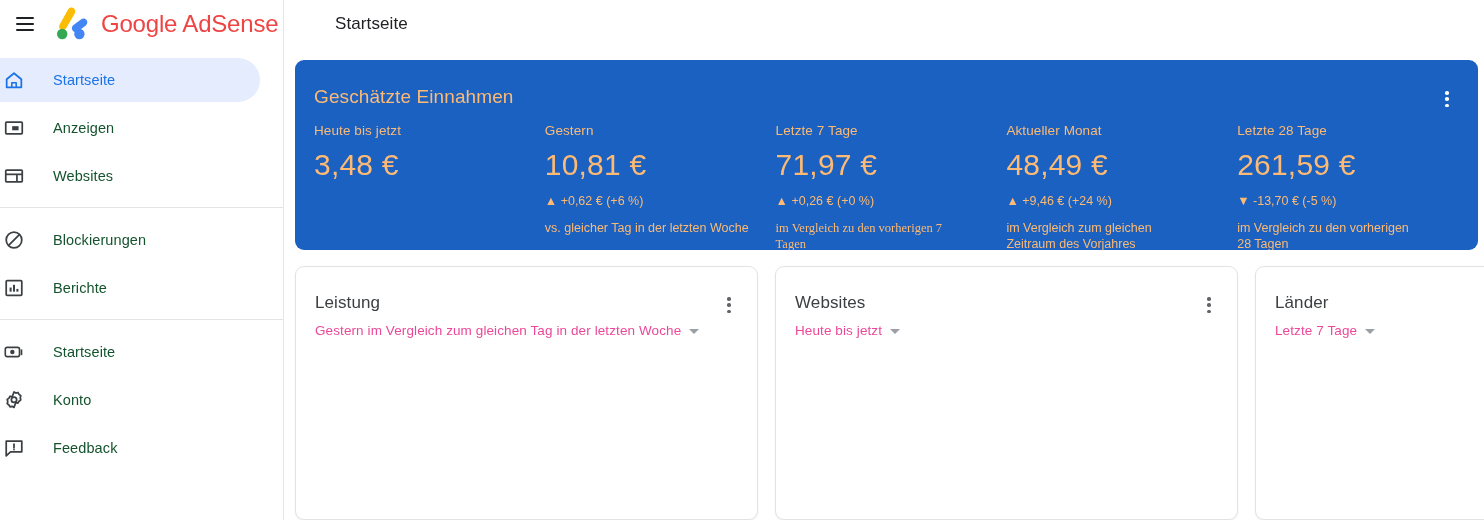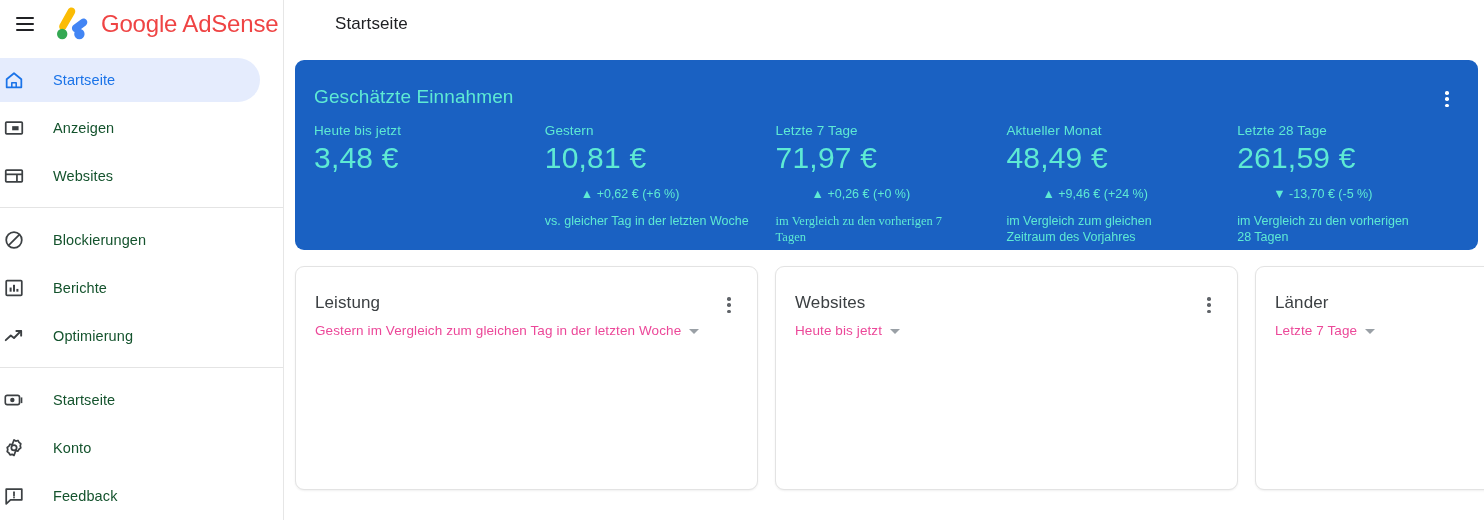--- a/index.html
+++ b/index.html
@@ -124,21 +124,21 @@
   }
 
   
   .earnings-card {
     position: absolute;
     top: 13px; left: 10px;
     width: 1183px;
     height: 190px;
     background: #1a61c2;
     border-radius: 9px;
-    color: #5eead4;
+    color: #fdba74;
     overflow: hidden;
   }
   .earnings-title {
     position: absolute;
     top: 26px; left: 19px;
     font-size: 19px;
     font-weight: 400;
     letter-spacing: 0.1px;
   }
   .kebab {
@@ -165,51 +165,51 @@
   .metric { width: 234px; padding-right: 14px; }
   .metric-label {
     font-size: 13.5px;
     font-weight: 500;
     letter-spacing: 0.1px;
     line-height: 18px;
   }
   .metric-value {
     font-size: 30px;
     font-weight: 400;
+    margin-top: 7px;
     letter-spacing: 0.2px;
     line-height: 36px;
     white-space: nowrap;
   }
   .metric-delta {
     font-size: 12.5px;
     font-weight: 500;
     margin-top: 10px;
     line-height: 16px;
     white-space: nowrap;
-    margin-left: 36px;
   }
   .metric-sub {
     font-size: 12.5px;
     font-weight: 400;
     line-height: 16px;
     margin-top: 11px;
   }
 
   
   .cards-row {
     position: absolute;
     top: 219px; left: 10px;
     display: flex;
     gap: 17px;
   }
   .panel {
     background: #fff;
     border: 1px solid #e3e3e3;
     border-radius: 9px;
-    height: 224px;
+    height: 254px;
     position: relative;
     box-shadow: 0 1px 2px rgba(60,64,67,0.08);
   }
   .panel.w-leistung { width: 463px; }
   .panel.w-websites { width: 463px; }
   .panel.w-laender  { width: 463px; }
   .panel-title {
     position: absolute;
     top: 26px; left: 19px;
     font-size: 17px;
@@ -332,30 +332,20 @@
       <svg width="22" height="22" viewBox="0 0 24 24" fill="none" stroke="#3c4043" stroke-width="1.9">
         <rect x="3.5" y="4" width="17" height="16" rx="1"></rect>
         <rect x="7.2" y="11.5" width="2.2" height="4.5" fill="#3c4043" stroke="none"></rect>
         <rect x="10.9" y="8.5" width="2.2" height="7.5" fill="#3c4043" stroke="none"></rect>
         <rect x="14.6" y="13" width="2.2" height="3" fill="#3c4043" stroke="none"></rect>
       </svg>
     </div>
     <span class="nav-label">Berichte</span>
   </div>
 
-  <div class="nav-item">
-    <div class="pill"></div>
-    <div class="nav-icon">
-      <svg width="22" height="22" viewBox="0 0 24 24" fill="none" stroke="#3c4043" stroke-width="2.1" stroke-linecap="round" stroke-linejoin="round">
-        <path d="M3 16.5 L8.5 11.5 L12 14.2 L19.5 6.5"></path>
-        <path d="M14.6 6.5 H19.8 V11.6"></path>
-      </svg>
-    </div>
-    <span class="nav-label">Optimierung</span>
-  </div>
 
   <div class="nav-divider"></div>
 
   <div class="nav-item">
     <div class="pill"></div>
     <div class="nav-icon">
       <svg width="22" height="22" viewBox="0 0 24 24" fill="none" stroke="#3c4043" stroke-width="1.8">
         <rect x="2.5" y="7" width="15.5" height="10" rx="2"></rect>
         <circle cx="10.2" cy="12" r="2.4" fill="#3c4043" stroke="none"></circle>
         <path d="M20.2 9.2 V15.4"></path>

